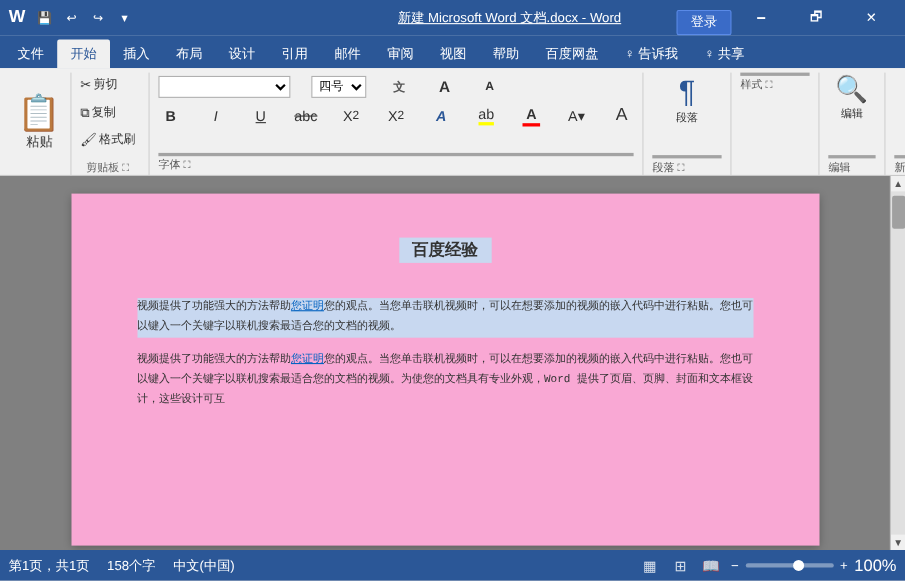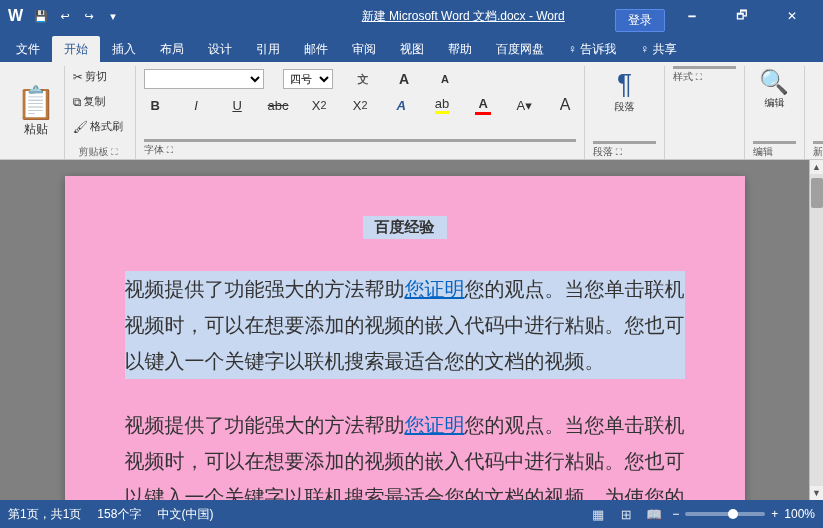--- a/index.html
+++ b/index.html
@@ -268,25 +268,26 @@
       position: relative;
     }
     .doc-title {
       text-align: center;
       font-size: 15px;
       font-weight: bold;
       color: #333;
       margin-bottom: 16px;
     }
     .doc-paragraph {
-      font-size: 20px;
+      font-size: 10px;
       color: #333;
       line-height: 1.8;
-      margin-bottom: 28px;
+      margin-bottom: 12px;
       text-align: justify;
+      font-family: Liberation Mono, monospace;
     }
     .doc-paragraph.selected {
       background-color: #c8d8f0;
     }
     .doc-link {
       color: #0563c1;
       text-decoration: underline;
     }
 
     
@@ -329,21 +330,21 @@
       width: 10px;
       height: 10px;
       background: white;
       border-radius: 50%;
       position: absolute;
       top: -3px;
       left: 60%;
       transform: translateX(-50%);
     }
     .zoom-pct {
-      font-size: 12px;
+      font-size: 15px;
       color: white;
     }
 
     
     .ribbon-section-label {
       font-size: 10px;
       color: #555;
       text-align: left;
       border-top: 3px solid #a3a3a3;
       width: 100%;

